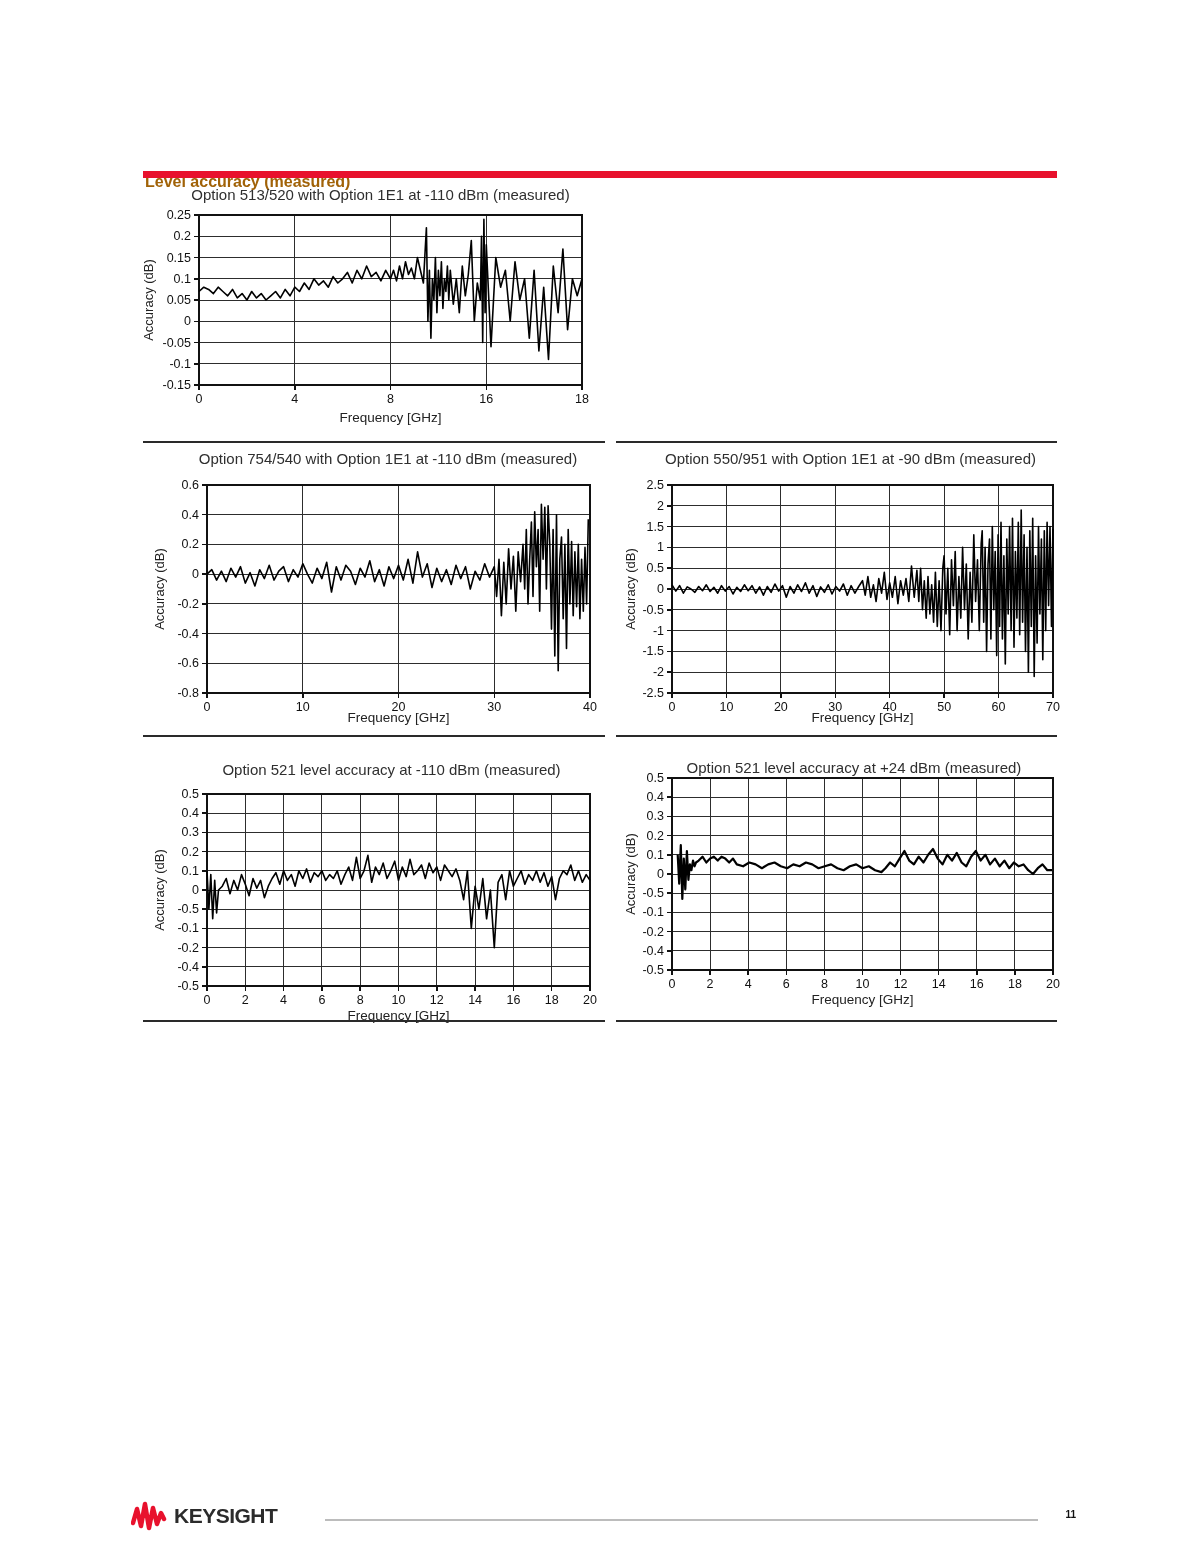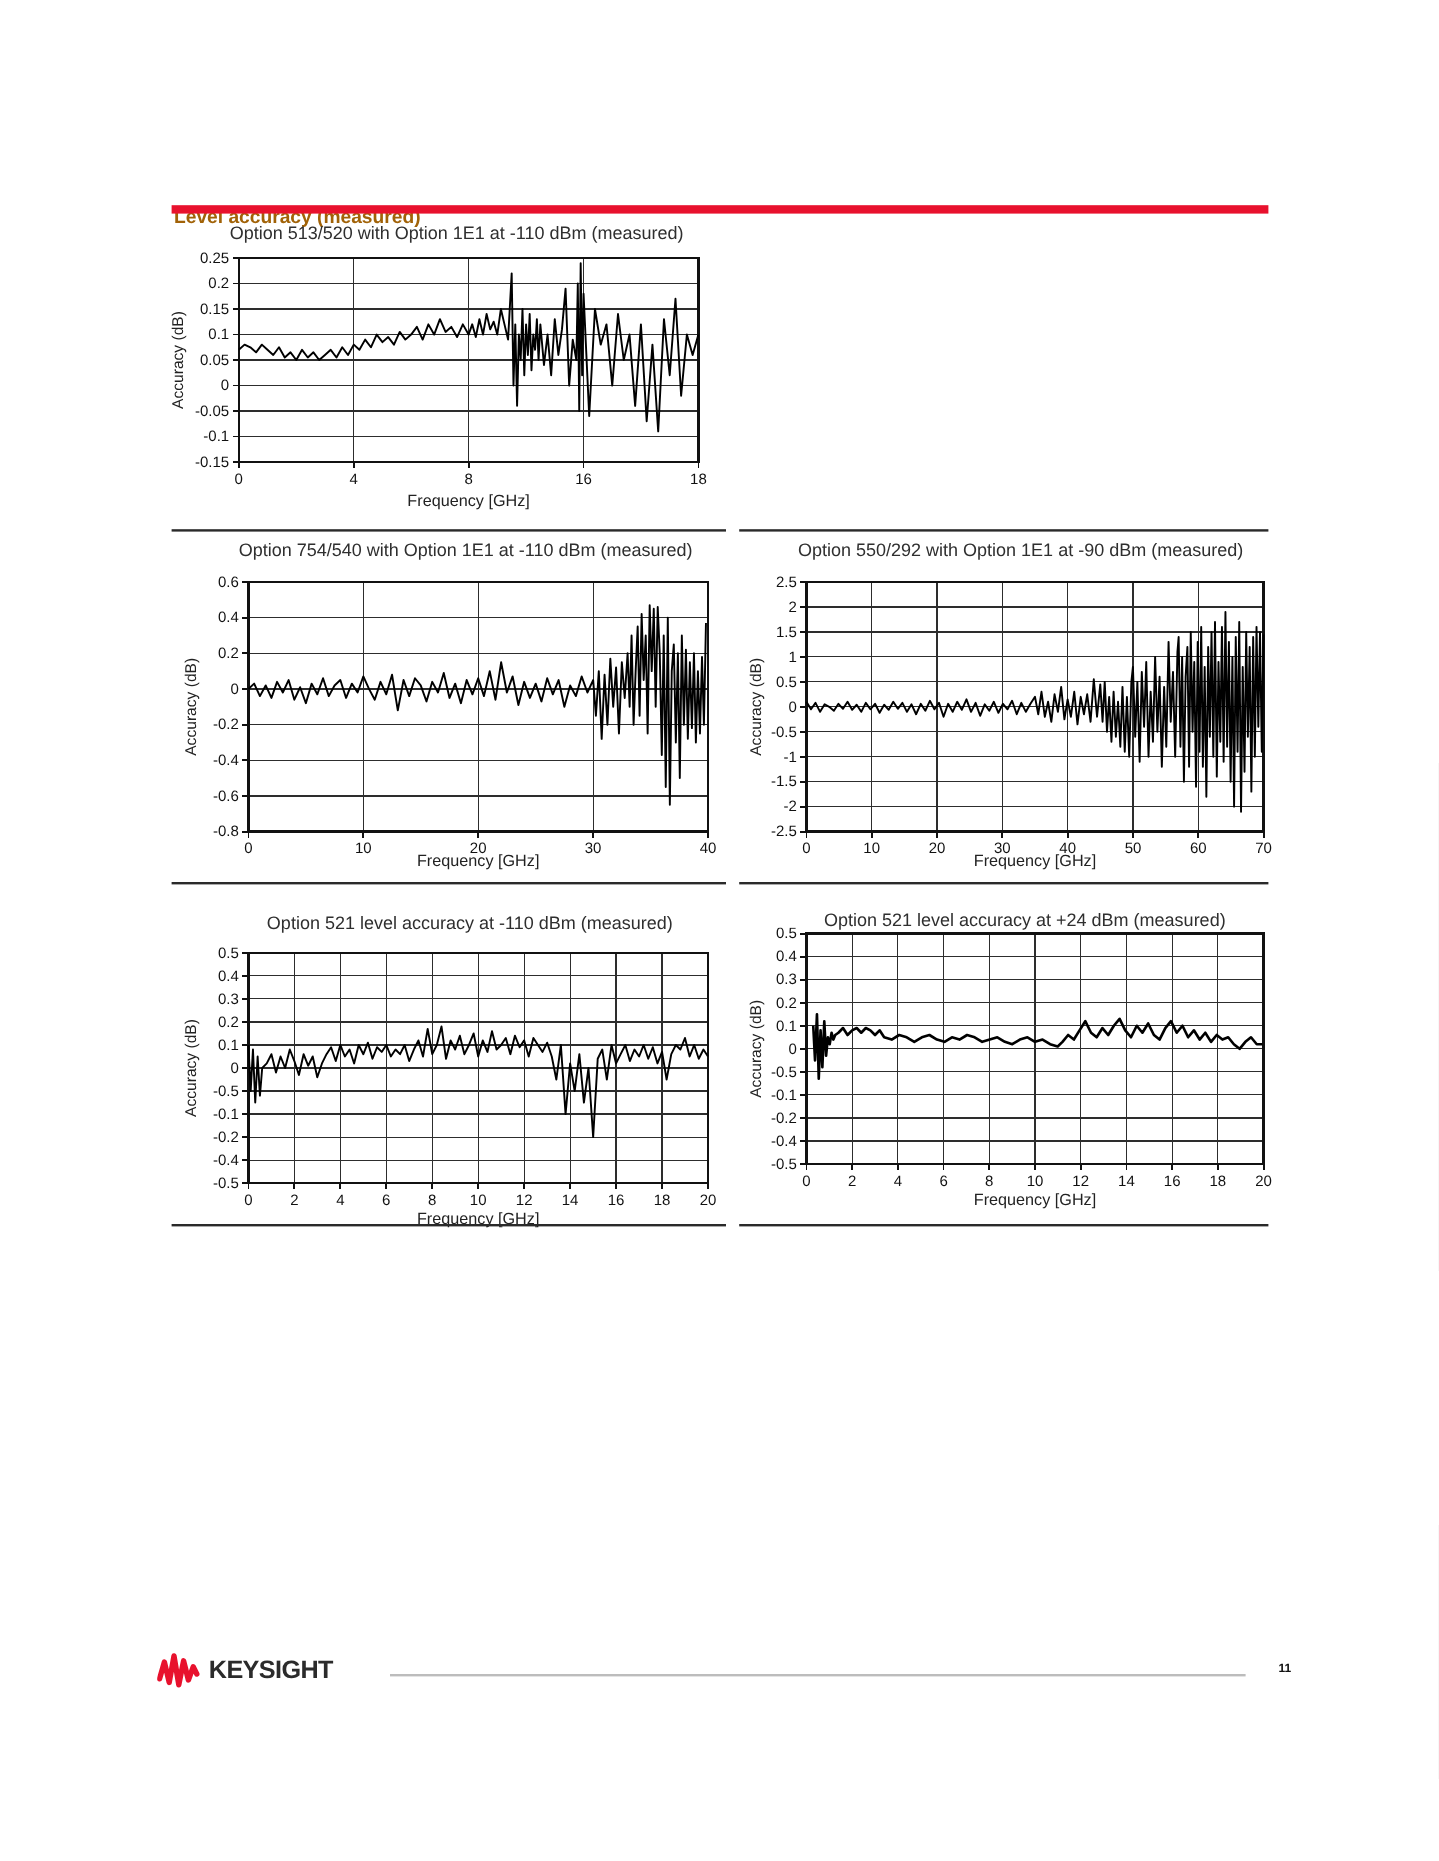--- a/index.html
+++ b/index.html
@@ -8,21 +8,21 @@
   .heading{position:absolute;left:145px;top:146px;font-size:16px;font-weight:bold;color:#a16207;margin-top:27px;}
   .redbar{position:absolute;left:143px;top:171px;width:914px;height:7px;background:var(--accent,#e8112d);}
   .divider{position:absolute;height:2px;background:#2a2a2a;}
   .chart{position:absolute;}
   .chart-title{position:absolute;font-size:15px;color:#2f2f2f;text-align:center;white-space:nowrap;}
   .ylabel{position:absolute;font-size:13px;color:#222;white-space:nowrap;
           transform:translate(-50%,-50%) rotate(-90deg);}
   .xlabel{position:absolute;font-size:13.5px;color:#222;text-align:center;}
   .plot-wrap{position:absolute;}
   .plot-wrap svg{display:block;}
-  .footer{position:absolute;left:131px;top:1374px;width:945px;height:40px;}
+  .footer{position:absolute;left:131px;top:1498px;width:945px;height:40px;}
   .logo{position:absolute;left:0;top:3px;display:flex;align-items:center;gap:7px;}
   .brand{font-size:21px;font-weight:bold;color:#2b2b2b;letter-spacing:-0.5px;}
   .footer-rule{position:absolute;left:194px;top:21px;width:713px;height:2px;background:#bcbcbc;}
   .page-num{position:absolute;right:0;top:11px;font-size:10px;font-weight:bold;color:#111;}
 </style>
 </head>
 <body>
 
 <div id="page">
 
@@ -139,21 +139,21 @@
             <text x="430" y="231">40</text>
           </g>
           <rect x="47" y="5" width="383" height="208" fill="none" stroke="#111" stroke-width="2" shape-rendering="crispEdges"></rect>
           <polyline points="47.0,94.1 51.8,89.7 56.6,100.1 61.4,91.2 66.2,101.6 70.9,88.2 75.7,97.1 80.5,86.7 85.3,103.1 90.1,92.7 94.9,106.0 99.7,89.7 104.4,98.6 109.2,85.2 114.0,100.1 118.8,91.2 123.6,86.7 128.4,101.6 133.2,89.7 138.0,97.1 142.8,83.7 147.5,94.1 152.3,103.1 157.1,88.2 161.9,98.6 166.7,82.3 171.5,112.0 176.3,86.7 181.0,100.1 185.8,85.2 190.6,91.2 195.4,104.5 200.2,88.2 205.0,97.1 209.8,80.8 214.6,101.6 219.3,89.7 224.1,106.0 228.9,86.7 233.7,98.6 238.5,85.2 243.3,100.1 248.1,79.3 252.9,103.1 257.6,71.9 262.4,97.1 267.2,83.7 272.0,107.5 276.8,88.2 281.6,101.6 286.4,89.7 291.2,104.5 296.0,85.2 300.7,98.6 305.5,86.7 310.3,109.0 315.1,91.2 319.9,100.1 324.7,83.7 329.5,97.1 334.3,86.7 336.6,116.4 339.0,79.3 341.4,135.7 343.8,82.3 346.2,123.9 348.6,68.9 351.0,109.0 353.4,76.3 355.8,131.3 358.2,71.9 360.6,101.6 363.0,64.4 364.7,109.0 366.3,49.6 368.0,123.9 369.7,79.3 371.4,42.1 373.0,116.4 374.7,31.7 376.4,86.7 378.1,49.6 379.7,131.3 381.4,24.3 383.1,79.3 384.8,27.3 386.4,109.0 388.1,25.8 389.8,64.4 391.5,149.1 393.1,49.6 394.8,175.9 396.5,34.7 398.2,190.7 399.8,79.3 401.5,57.0 403.2,138.7 404.9,64.4 406.5,168.4 408.2,49.6 409.9,123.9 411.6,61.5 413.2,135.7 414.9,71.9 416.6,126.8 418.3,64.4 419.9,138.7 421.6,79.3 423.3,131.3 425.0,67.4 426.6,123.9 428.3,39.2" fill="none" stroke="#000000" stroke-width="1.6" stroke-linejoin="round"></polyline>
         </svg>
       </div>
     <div class="xlabel" style="left:64px;top:262px;width:383px;">Frequency [GHz]</div>
   </div>
 
   <div class="chart" style="left:618px;top:448px;width:439px;height:280px;">
-    <div class="chart-title" style="left:30px;top:2px;width:405px;">Option 550/292 with Option 1E1 at -90 dBm (measured)</div>
+    <div class="chart-title" style="left:30px;top:2px;width:405px;">Option 550/951 with Option 1E1 at -90 dBm (measured)</div>
     <div class="ylabel" style="left:12px;top:141px;">Accuracy (dB)</div>
     <div class="plot-wrap" style="left:7px;top:32px;width:438px;height:238px;">
         <svg width="438" height="238">
           <g stroke="#2d2d2d" stroke-width="1" shape-rendering="crispEdges">
             <line x1="47" y1="25.8" x2="428" y2="25.8"></line>
             <line x1="47" y1="46.6" x2="428" y2="46.6"></line>
             <line x1="47" y1="67.4" x2="428" y2="67.4"></line>
             <line x1="47" y1="88.2" x2="428" y2="88.2"></line>
             <line x1="47" y1="109" x2="428" y2="109"></line>
             <line x1="47" y1="129.8" x2="428" y2="129.8"></line>

